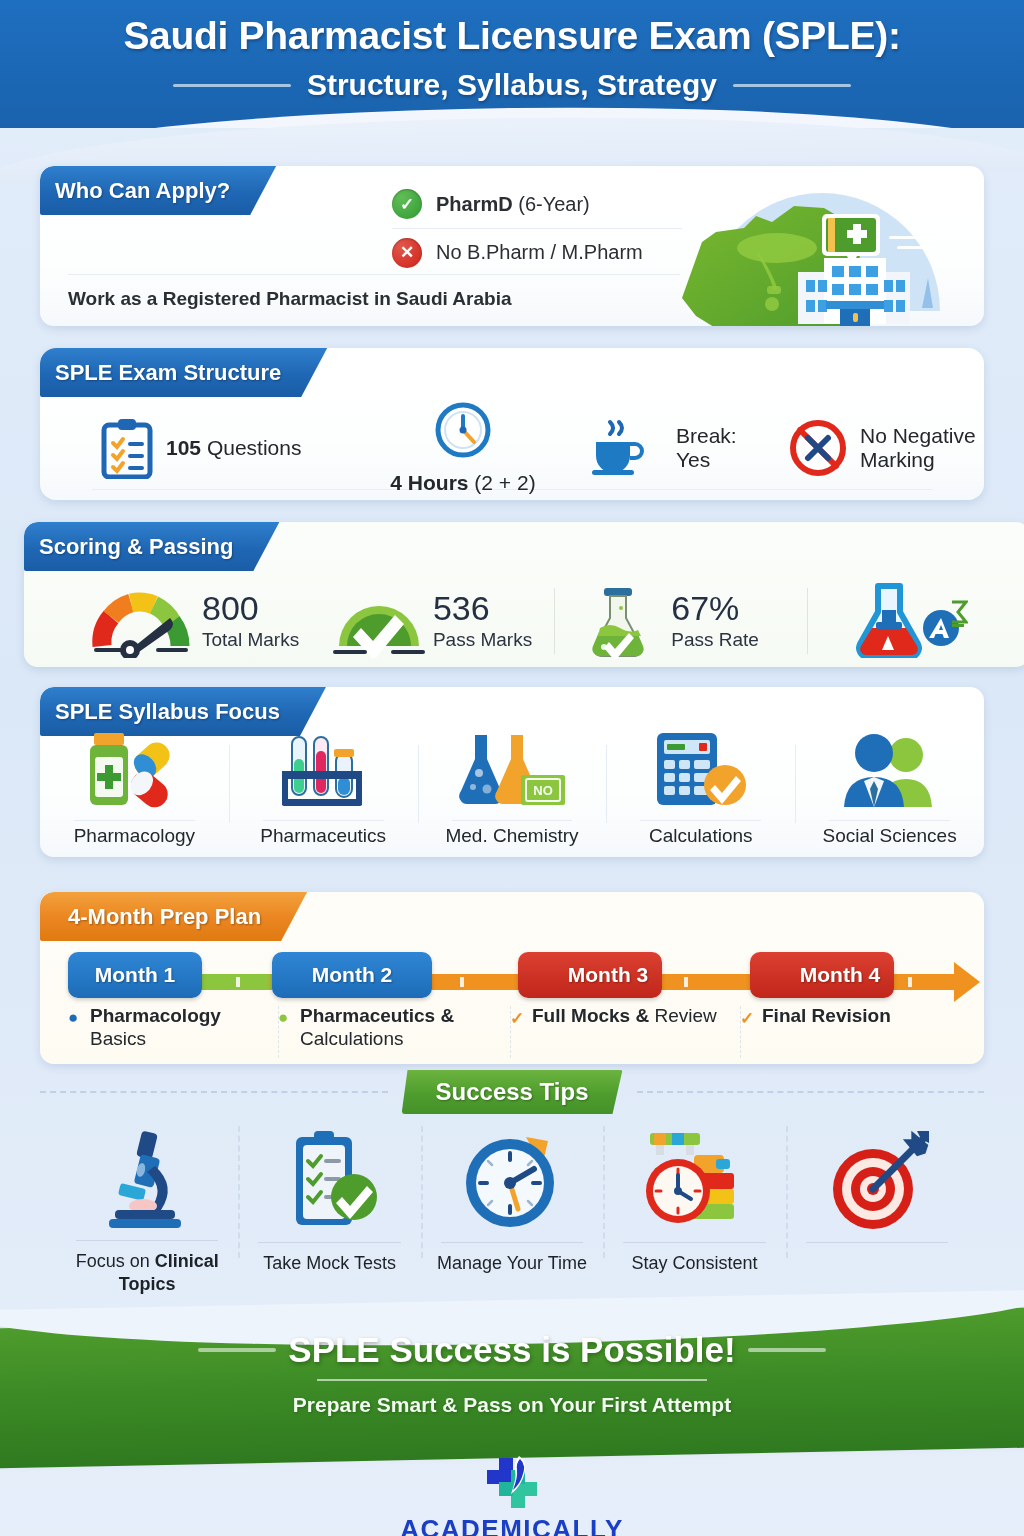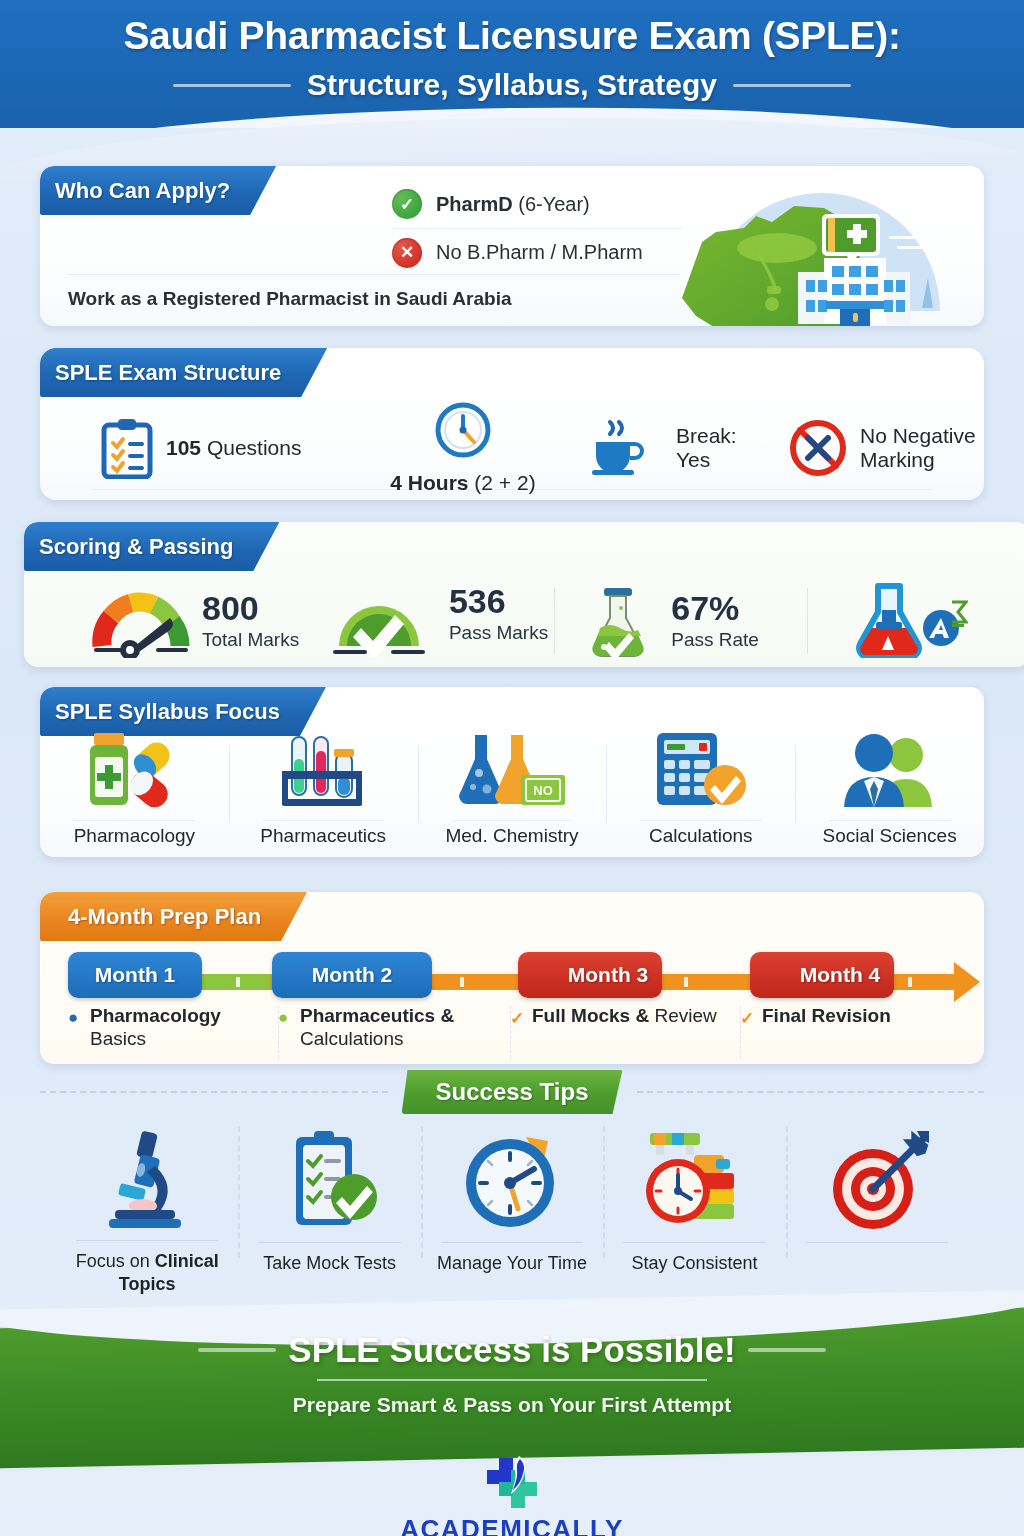--- a/index.html
+++ b/index.html
@@ -85,21 +85,21 @@
                 display: flex; align-items: center; }
   .struct-item { display: flex; align-items: center; gap: 12px; }
   .struct-label { font-size: 21px; color: #24282c; line-height: 1.12; }
   .struct-label .big { font-weight: bold; }
   .struct-underline { position:absolute; height:1px; background:#e9eef4; bottom: 10px; }
 
   
   #card-score { left: 24px; top: 522px; width: 1006px; height: 145px;
                 background: linear-gradient(180deg,#fbfdfa 0%, #f6faf4 100%); }
   .score-row { position:absolute; left:0; top:56px; width:944px; height:86px; display:flex; align-items:center; }
-  .score-val { font-size: 34px; font-weight: bold; color:#263043; line-height: 1; }
+  .score-val { font-size: 34px; font-weight: normal; color:#263043; line-height: 1; }
   .score-cap { font-size: 19px; color:#2b3440; margin-top: 4px; }
   .vline { width:1px; height:66px; background:#dde5dc; }
 
   
   #card-syllabus { left: 40px; top: 687px; width: 944px; height: 170px; }
   .syl-row { position:absolute; left:0; top:54px; width:944px; height:112px; display:flex; }
   .syl-cell { flex:1; display:flex; flex-direction:column; align-items:center; justify-content:flex-end;
               position:relative; padding-bottom: 6px; }
   .syl-cell + .syl-cell::before { content:""; position:absolute; left:0; top:4px; bottom:30px; width:1px; background:#e6ecf3; }
   .syl-ic { height: 78px; display:flex; align-items:flex-end; }
@@ -347,21 +347,21 @@
           <path d="M44 66 L84 34 q6 6 0 12 L50 70z" fill="#263043"></path>
           <circle cx="44" cy="66" r="10" fill="#263043"></circle>
             <circle cx="44" cy="66" r="4" fill="#fff"></circle>
         </svg>
         <div>
           <div class="score-val">800</div>
           <div class="score-cap">Total Marks</div>
         </div>
       </div>
 
-      <div style="display:flex;gap:16px;width:240px;">
+      <div style="display:flex;align-items:center;gap:0;width:240px;">
         <svg width="108" height="74" viewBox="0 0 108 74">
           <path d="M14 62 A40 40 0 0 1 94 62 Z" fill="#8cc63f"></path>
           <path d="M22 62 A32 32 0 0 1 86 62 Z" fill="#4e9c2c"></path>
           <path d="M36 44 l12 13 22 -26 9 9 -30 36 -21 -23z" fill="#fff"></path>
           <rect x="8" y="66" width="34" height="4" rx="2" fill="#263043"></rect>
           <rect x="66" y="66" width="34" height="4" rx="2" fill="#263043"></rect>
         </svg>
         <div>
           <div class="score-val">536</div>
           <div class="score-cap">Pass Marks</div>

